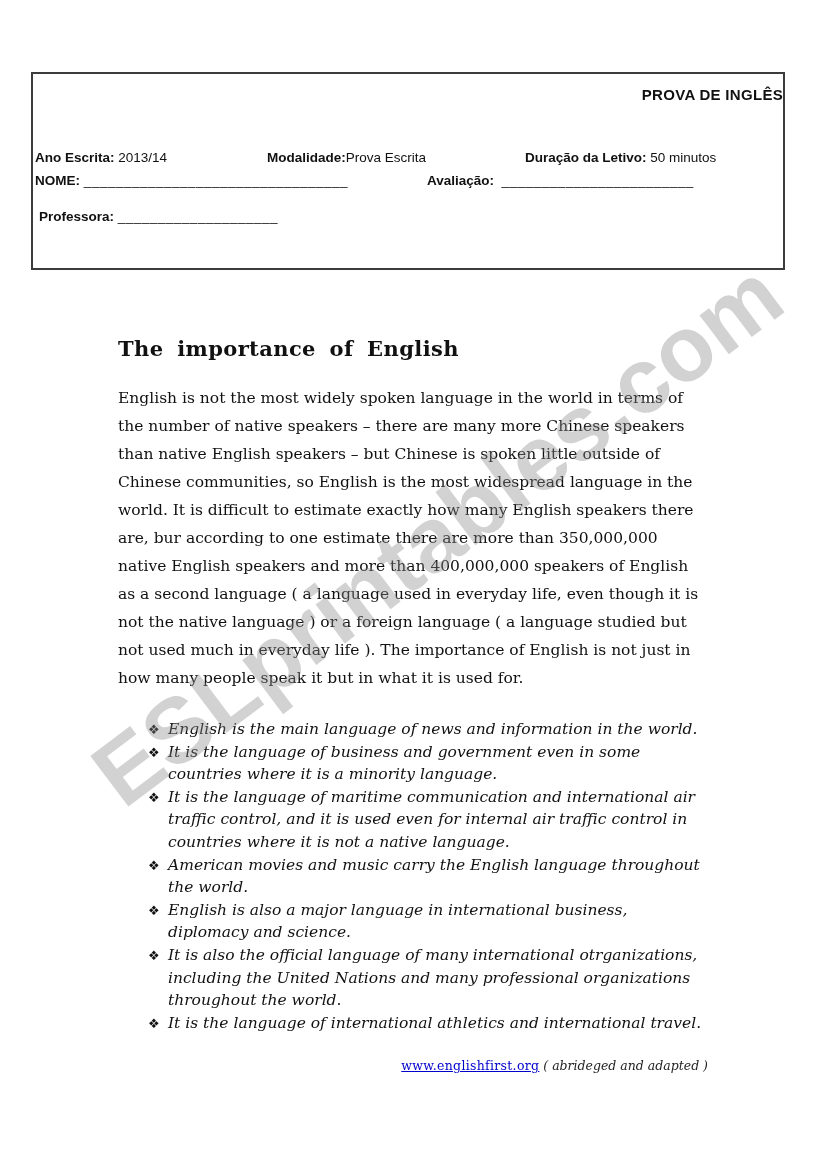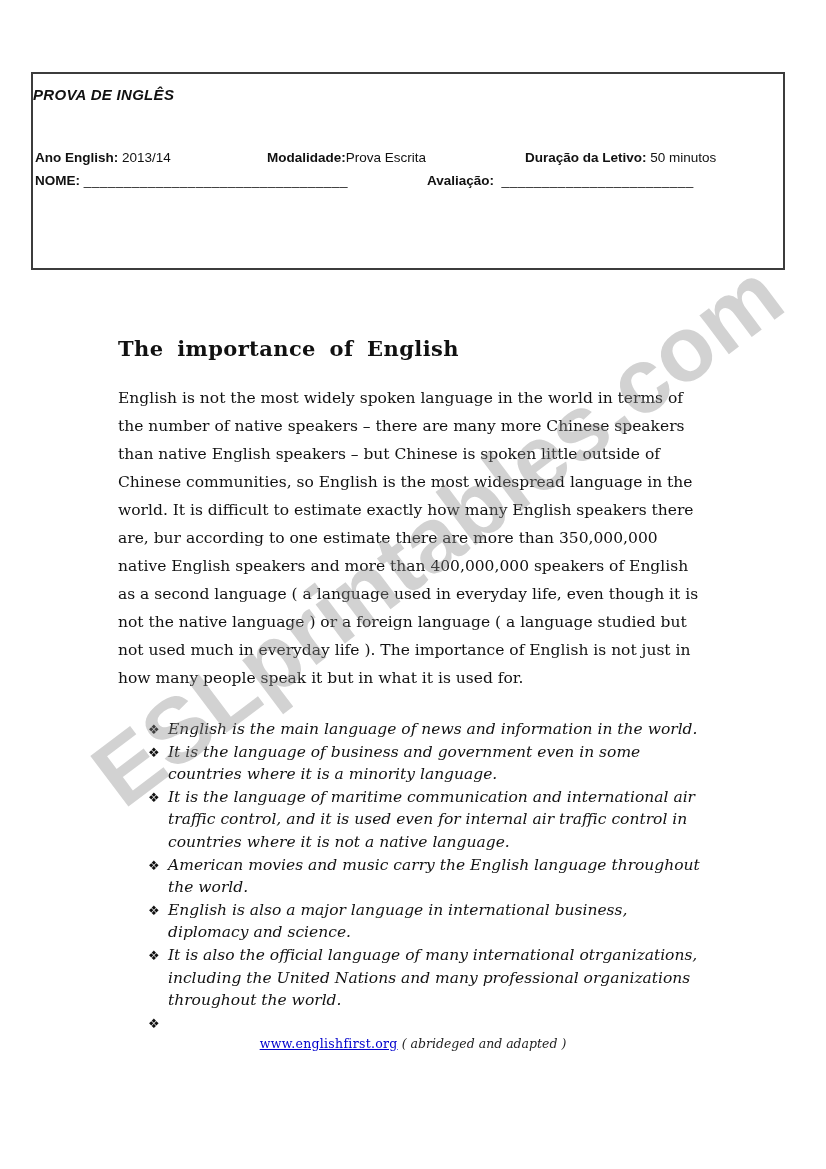--- a/index.html
+++ b/index.html
@@ -17,23 +17,22 @@
     position: absolute;
     left: 31px; top: 72px;
     width: 750px; height: 194px;
     border: 2px solid #3c3c3c;
     font-family: "Liberation Sans", sans-serif;
     background: #fff;
     z-index: 1;
   }
   .hb-title {
     position: absolute; top: 12px; left: 0; right: 0;
-    text-align: left; font-size: 15px; font-weight: bold;
+    text-align: right; font-size: 15px; font-weight: bold;
     letter-spacing: 0.3px;
-    font-style: italic;
   }
   .hb-subtitle {
     position: absolute; top: 46px; left: 0; right: 0;
     text-align: center; font-size: 13.5px; font-weight: bold;
   }
   .hb-row { position: absolute; left: 2px; right: 2px; font-size: 13.5px; white-space: nowrap; }
   .hb-row b { font-weight: bold; }
   .row1 { top: 76px; }
   .row2 { top: 99px; }
   .row3 { top: 135px; left: 6px; }
@@ -96,21 +95,21 @@
     padding-left: 20px;
   }
   .bullet-glyph {
     position: absolute;
     left: 0; top: 1px;
     font-style: normal;
     font-size: 13px;
   }
   .source-line {
     margin-top: 24px;
-    text-align: center;
+    text-align: right;
     font-size: 12.5px;
     padding-right: 2px;
   }
   .source-link {
     color: #0000cc;
     text-decoration: underline;
     cursor: pointer;
     letter-spacing: 0.3px;
   }
   .source-note {
@@ -120,45 +119,48 @@
 </style>
 </head>
 <body>
 
 <div class="page">
 
   <div class="header-box">
     <div class="hb-title">PROVA DE INGLÊS</div>
 
     <div class="hb-row row1">
-      <span class="cell cell-ano"><b>Ano English:</b> <span>2013/14</span></span>
+      <span class="cell cell-ano"><b>Ano Escrita:</b> <span>2013/14</span></span>
       <span class="cell cell-modalidade"><b>Modalidade:</b><span>Prova Escrita</span></span>
       <span class="cell cell-duracao"><b>Duração da Letivo:</b> <span>50 minutos</span></span>
     </div>
 
     <div class="hb-row row2">
       <span class="cell cell-nome"><b>NOME:</b> <span class="blank">_________________________________</span></span>
       <span class="cell cell-avaliacao"><b>Avaliação:</b>&nbsp; <span class="blank">________________________</span></span>
     </div>
 
+    <div class="hb-row row3">
+      <b>Professora:</b> <span class="blank">____________________</span>
+    </div>
   </div>
 
   <div class="content">
     <h1 class="article-heading">The importance of English</h1>
 
     <p class="article-paragraph">English is not the most widely spoken language in the world in terms of the number of native speakers – there are many more Chinese speakers than native English speakers – but Chinese is spoken little outside of Chinese communities, so English is the most widespread language in the world. It is difficult to estimate exactly how many English speakers there are, bur according to one estimate there are more than 350,000,000 native English speakers and more than 400,000,000 speakers of English as a second language ( a language used in everyday life, even though it is not the native language ) or a foreign language ( a language studied but not used much in everyday life ). The importance of English is not just in how many people speak it but in what it is used for.</p>
 
     <ul class="bullet-list">
       <li><span class="bullet-glyph">❖</span><span>English is the main language of news and information in the world.</span></li>
       <li><span class="bullet-glyph">❖</span><span>It is the language of business and government even in some countries where it is a minority language.</span></li>
       <li><span class="bullet-glyph">❖</span><span>It is the language of maritime communication and international air traffic control, and it is used even for internal air traffic control in countries where it is not a native language.</span></li>
       <li><span class="bullet-glyph">❖</span><span>American movies and music carry the  English language throughout the world.</span></li>
       <li><span class="bullet-glyph">❖</span><span>English is also a major language in international business, diplomacy and science.</span></li>
       <li><span class="bullet-glyph">❖</span><span>It is also the official language of many international otrganizations, including the United Nations and many professional organizations throughout the world.</span></li>
-      <li><span class="bullet-glyph">❖</span></li>
+      <li><span class="bullet-glyph">❖</span><span>It is the language of international athletics and international travel.</span></li>
     </ul>
 
     <div class="source-line">
       <span class="source-link">www.englishfirst.org</span>
       <span class="source-note">( abrideged and adapted )</span>
     </div>
   </div>
 
   <div class="watermark">ESLprintables.com</div>
 

